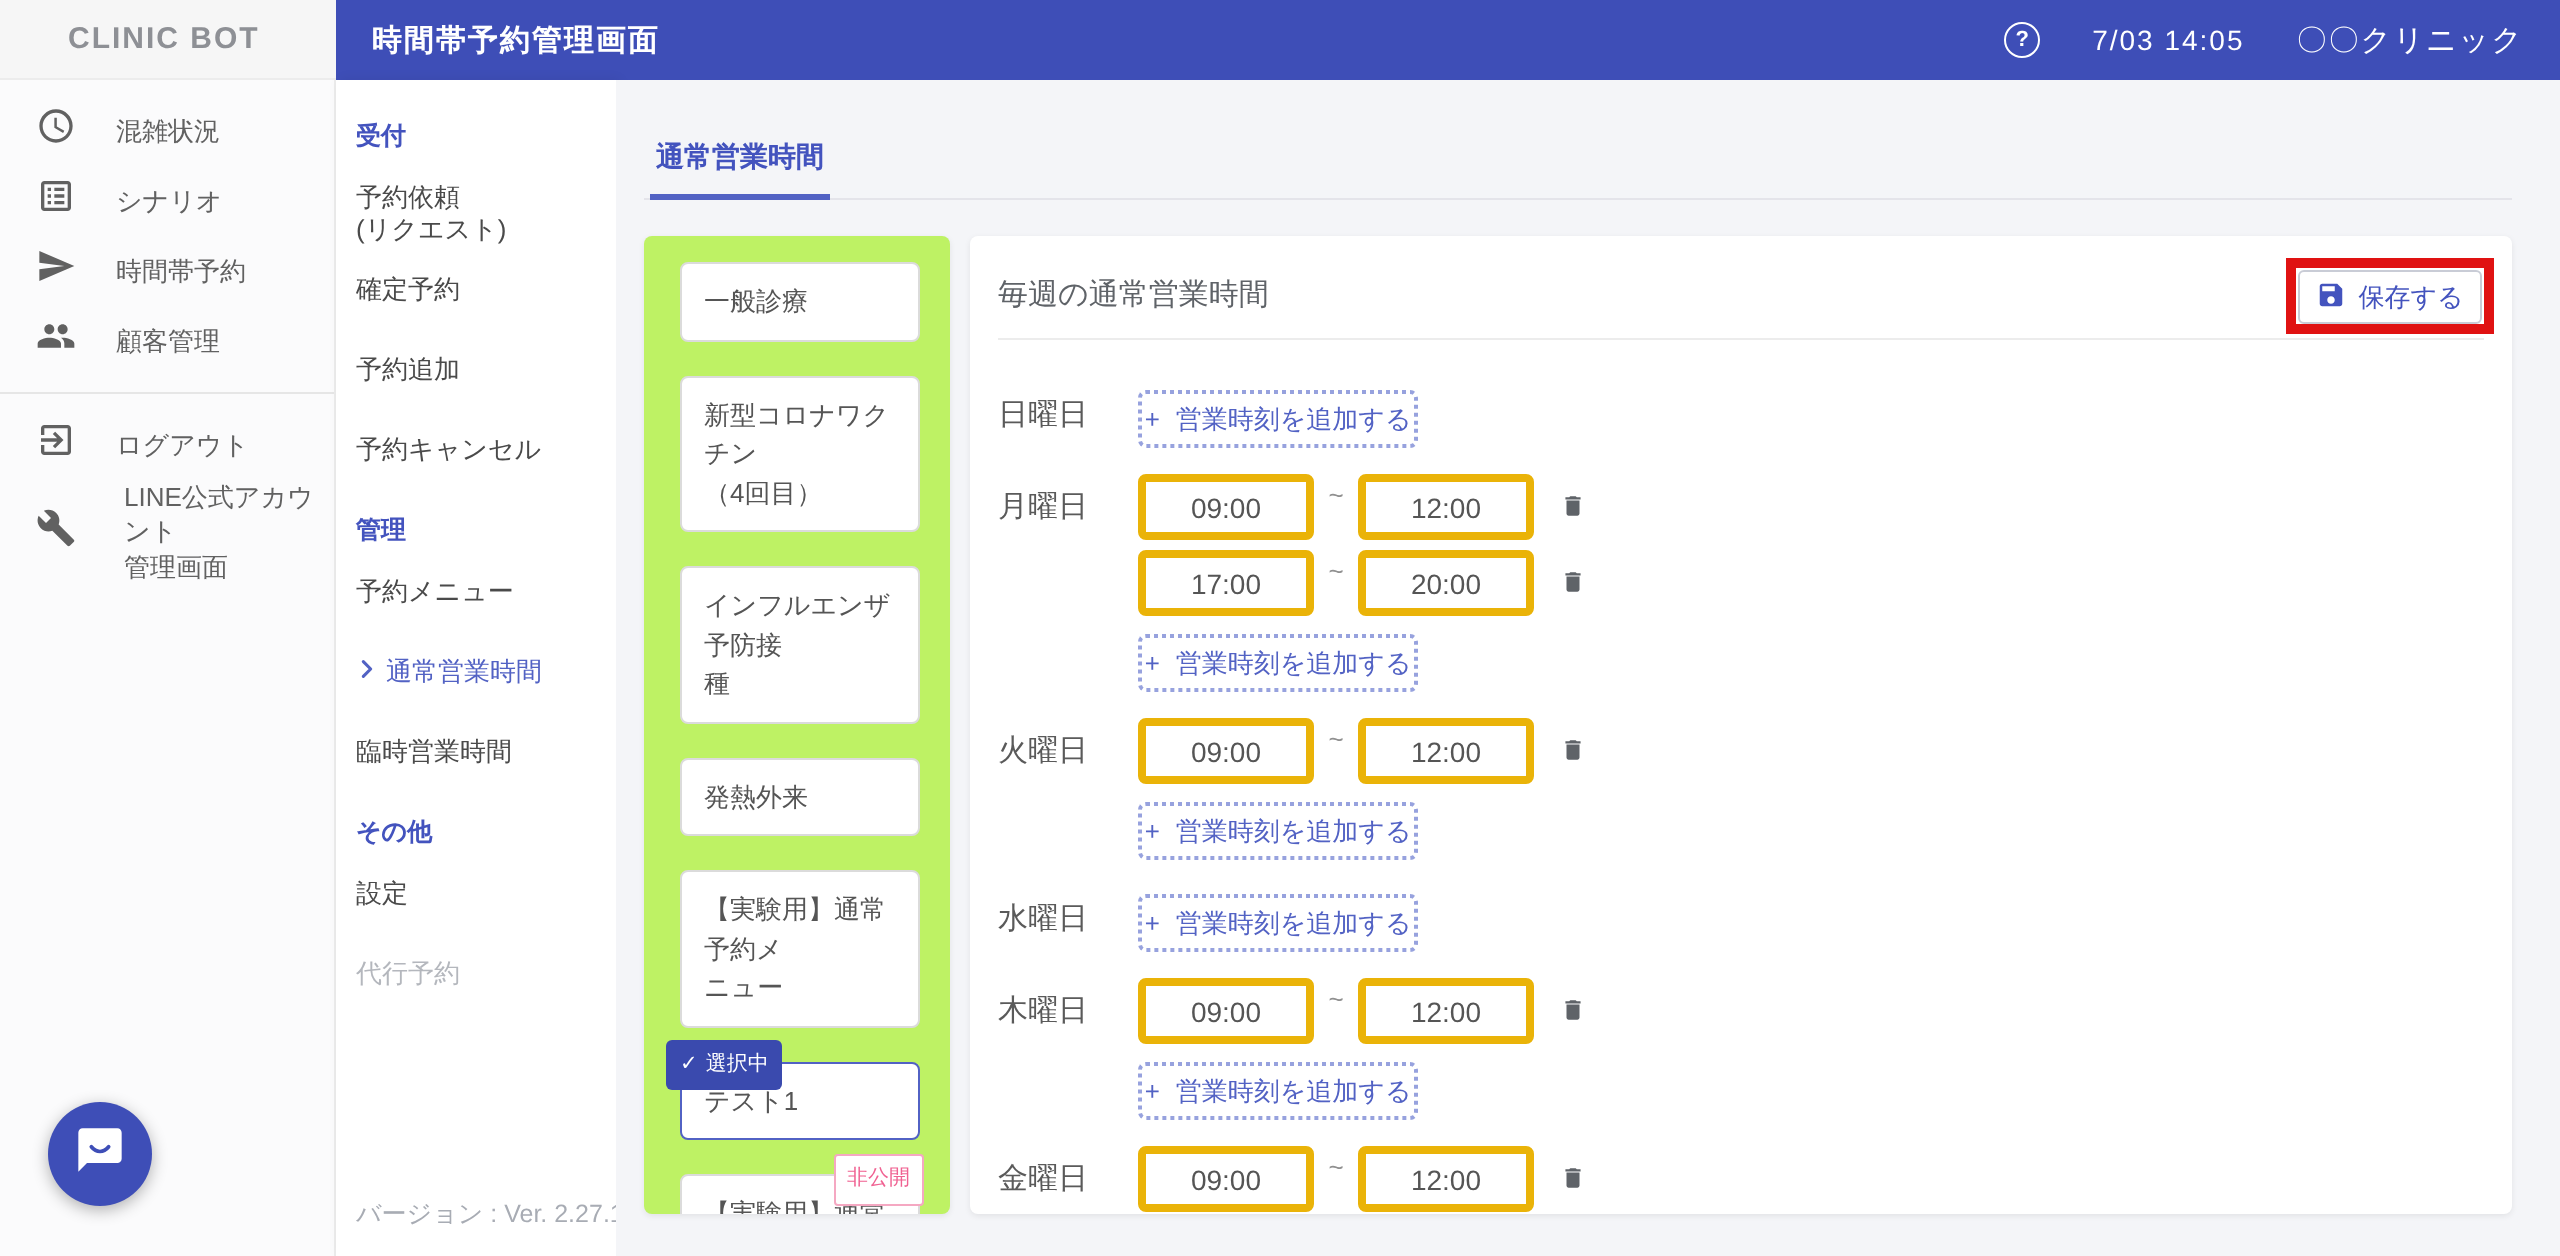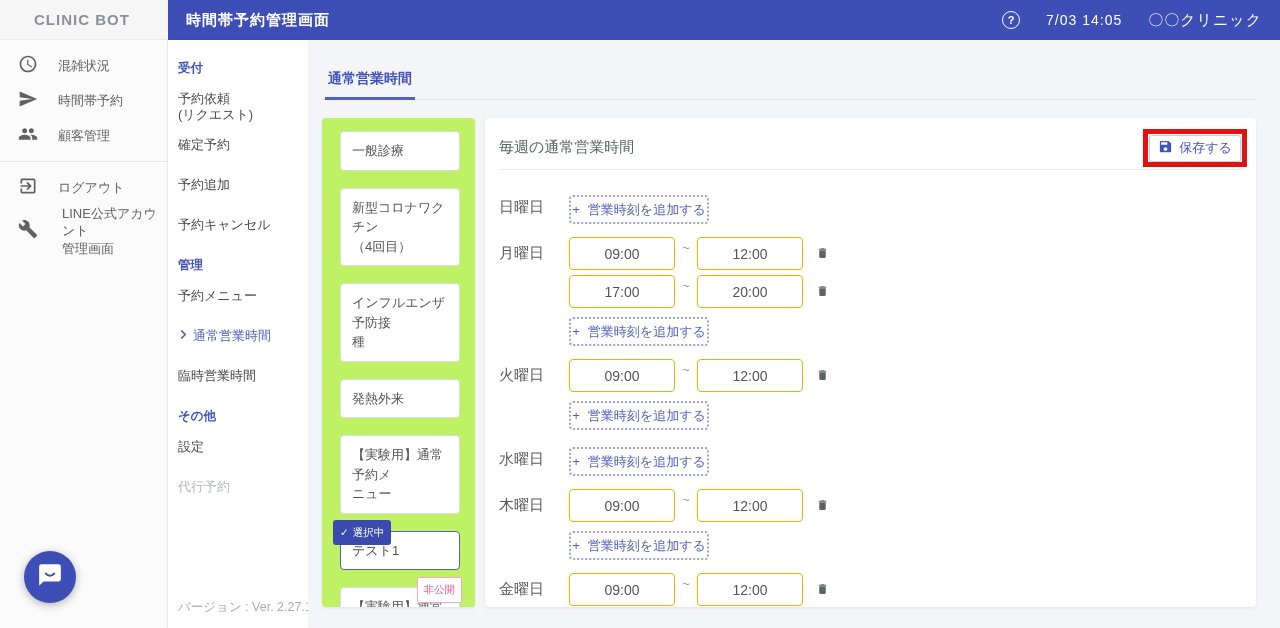--- a/index.html
+++ b/index.html
@@ -44,28 +44,28 @@
   .menu-card { position:absolute; left:14px; top:78px; width:153px; height:489px; background:#bef264; border-radius:4px; box-shadow:0 1px 3px rgba(0,0,0,.08); overflow:hidden; padding:13px 15px 0 18px; }
   .menu-item { position:relative; border:1px solid #DBDBDB; border-radius:4px; background:#fff; padding:9px 6px 9px 11px; font-size:13px; color:#555; line-height:19.5px; margin-bottom:17px; cursor:pointer; }
   .menu-item.selected { border-color:#5262C4; }
   .sel-badge { position:absolute; top:-12px; left:-8px; background:#3A4AAE; color:#fff; font-size:10.5px; padding:3px 7px; border-radius:3px; display:flex; align-items:center; gap:4px; white-space:nowrap; }
   .priv-badge { position:absolute; top:-11px; right:-3px; background:#fff; border:1px solid #F5A8C2; color:#F06292; font-size:10.5px; padding:2px 6px; border-radius:2px; white-space:nowrap; }
 
   
   .week-card { position:absolute; left:177px; top:78px; width:771px; height:489px; background:#fff; border-radius:4px; box-shadow:0 1px 3px rgba(0,0,0,.08); overflow:hidden; padding:0 14px; }
   .week-head { position:relative; height:52px; border-bottom:1px solid #ECECEC; }
   .week-heading { position:absolute; left:0; top:20px; font-size:15px; color:#5F6368; }
-  .red-box { position:absolute; top:11px; right:-5px; width:104px; height:38px; border:5px solid #E01212; display:flex; align-items:center; justify-content:center; }
+  .red-box { position:absolute; top:11px; right:-5px; width:104px; height:38px; border:5px solid #E01212; display:flex; align-items:flex-end; justify-content:center; }
   .save-btn { width:92px; height:27px; background:#fff; border:1px solid #C9CCD6; border-radius:3px; display:flex; align-items:center; justify-content:center; gap:6px; color:#4353BE; font-size:13px; cursor:pointer; }
   .week-body { padding-top:21px; }
   .day-group { display:flex; margin-bottom:13px; }
   .day-label { width:70px; font-size:15px; color:#5A5A5A; padding-top:7px; }
   .day-content { display:flex; flex-direction:column; gap:5px; }
   .slot-row { display:flex; align-items:flex-start; }
-  .time-input { width:106px; height:33px; border:1px solid #eab308; border-radius:4px; text-align:center; font-size:14px; color:#555; background:#fff; outline:none; font-family:inherit; }
+  .time-input { width:88px; height:33px; border:4px solid #eab308; border-radius:4px; text-align:center; font-size:14px; color:#555; background:#fff; outline:none; font-family:inherit; }
   .tilde { width:22px; text-align:center; color:#909090; font-size:13px; padding-top:3px; }
   .trash-btn { margin-left:13px; margin-top:9px; background:none; border:none; cursor:pointer; line-height:0; }
   .add-btn { width:140px; height:29px; border:2px dotted #97A2DE; border-radius:4px; background:#fff; color:#5262C4; font-size:13px; display:flex; align-items:center; justify-content:center; cursor:pointer; margin-top:4px; white-space:nowrap;font-family:Liberation Mono, monospace; }
 
   
   .chat-fab { position:absolute; left:24px; top:551px; width:52px; height:52px; border-radius:50%; background:#3E4EB7; box-shadow:0 2px 8px rgba(0,0,0,.3); display:flex; align-items:center; justify-content:center; cursor:pointer; }
 </style>
 </head>
 <body>
 
@@ -82,20 +82,26 @@
     </div>
   </div>
 </div>
 
 <div class="global-nav">
   <div class="gnav-item">
     <span><svg width="20" height="20" viewBox="0 0 24 24" fill="#616161">
           <path d="M11.99 2C6.47 2 2 6.48 2 12s4.47 10 9.99 10C17.52 22 22 17.52 22 12S17.52 2 11.99 2zM12 20c-4.42 0-8-3.58-8-8s3.58-8 8-8 8 3.58 8 8-3.58 8-8 8zm.5-13H11v6l5.25 3.15.75-1.23-4.5-2.67z"></path>
         </svg></span>
     <span class="gnav-label">混雑状況</span>
+  </div>
+  <div class="gnav-item">
+    <span><svg width="20" height="20" viewBox="0 0 24 24" fill="#616161">
+          <path d="M19 5v14H5V5h14m0-2H5c-1.1 0-2 .9-2 2v14c0 1.1.9 2 2 2h14c1.1 0 2-.9 2-2V5c0-1.1-.9-2-2-2zm-8 4h6v2h-6V7zm0 4h6v2h-6v-2zm0 4h6v2h-6v-2zM7 7h2v2H7V7zm0 4h2v2H7v-2zm0 4h2v2H7v-2z"></path>
+        </svg></span>
+    <span class="gnav-label">シナリオ</span>
   </div>
   <div class="gnav-item">
     <span><svg width="20" height="20" viewBox="0 0 24 24" fill="#616161">
           <path d="M2.01 21L23 12 2.01 3 2 10l15 2-15 2z"></path>
         </svg></span>
     <span class="gnav-label">時間帯予約</span>
   </div>
   <div class="gnav-item">
     <span><svg width="20" height="20" viewBox="0 0 24 24" fill="#616161">
           <path d="M16 11c1.66 0 2.99-1.34 2.99-3S17.66 5 16 5c-1.66 0-3 1.34-3 3s1.34 3 3 3zm-8 0c1.66 0 2.99-1.34 2.99-3S9.66 5 8 5C6.34 5 5 6.34 5 8s1.34 3 3 3zm0 2c-2.33 0-7 1.17-7 3.5V19h14v-2.5c0-2.33-4.67-3.5-7-3.5zm8 0c-.29 0-.62.02-.97.05 1.16.84 1.97 1.97 1.97 3.45V19h6v-2.5c0-2.33-4.67-3.5-7-3.5z"></path>

